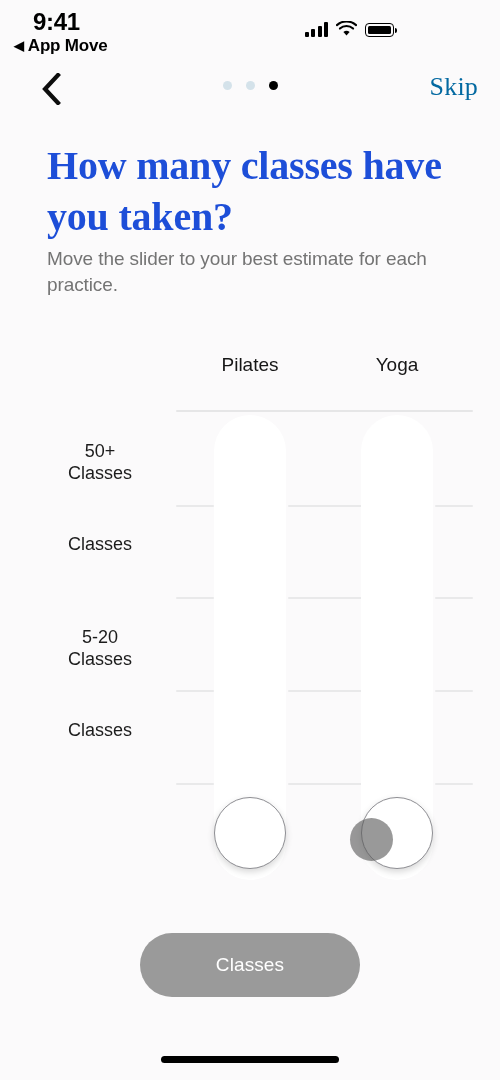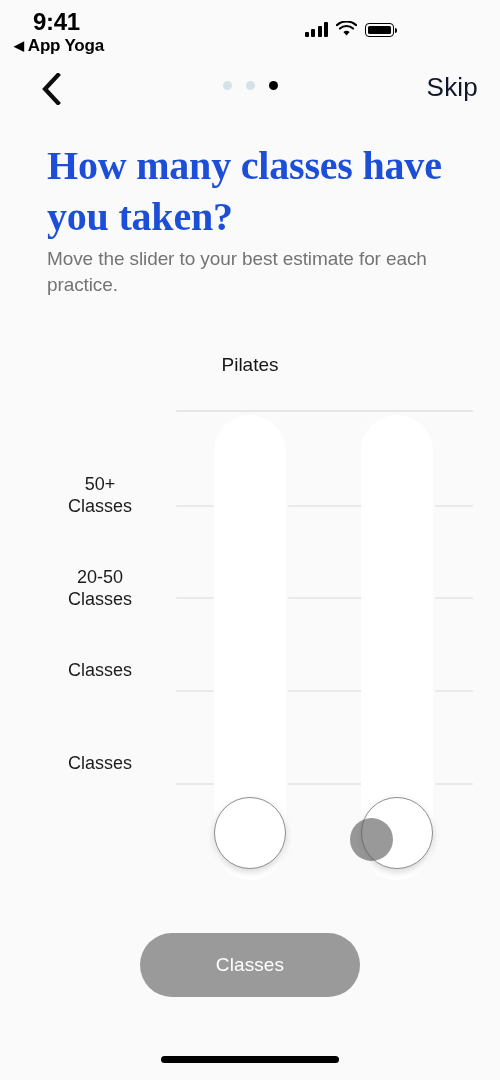--- a/index.html
+++ b/index.html
@@ -119,23 +119,23 @@
   #page-dots .dot {
     width: 9px; height: 9px;
     border-radius: 50%;
     background: #d4e2ea;
   }
   #page-dots .dot.active { background: #000; }
 
   #skip-button {
     position: absolute;
     right: 22px; top: 10px;
-    font-family: Liberation Sans, sans-serif;
+    font-family: Liberation Serif, serif;
     font-size: 26px;
-    color: #0f172a;
+    color: #0369a1;
     letter-spacing: 0.2px;
     cursor: pointer;
     background: none; border: none;
   }
 
   
   #headline {
     position: absolute;
     left: 47px;
     top: 140px;
@@ -190,21 +190,20 @@
 
   
   .axis-label {
     position: absolute;
     left: 20px;
     width: 160px;
     text-align: center;
     font-size: 18px;
     line-height: 1.24;
     color: #1c1c1c;
-    margin-top: 33px;
   }
 
   
   .track {
     position: absolute;
     top: 75px;
     width: 72px;
     height: 465px;
     background: #ffffff;
     border-radius: 36px;
@@ -263,21 +262,21 @@
   }
 </style>
 </head>
 <body>
 
 <div id="status-bar">
   <div id="status-time">9:41</div>
 
   <div id="status-return">
     <span class="tri">◀</span>
-    <span>App Yoga</span>
+    <span>App Move</span>
   </div>
 
   <div id="status-icons">
     <span class="bars">
       <i></i>
         <i></i>
         <i></i>
         <i></i>
     </span>
     <span class="wifi">
@@ -310,20 +309,21 @@
 
   <button id="skip-button">Skip</button>
 </div>
 
 <h1 id="headline">How many classes have you taken?</h1>
 <p id="subtitle">Move the slider to your best estimate for each practice.</p>
 
 <div id="slider-chart">
 
   <div class="col-header" id="header-pilates">Pilates</div>
+  <div class="col-header" id="header-yoga">Yoga</div>
 
   <div class="gridline full" style="top:70px;"></div>
 
   <div class="gridline seg-a" style="top:165px;"></div>
   <div class="gridline seg-b" style="top:165px;"></div>
   <div class="gridline seg-c" style="top:165px;"></div>
 
   <div class="gridline seg-a" style="top:257px;"></div>
   <div class="gridline seg-b" style="top:257px;"></div>
   <div class="gridline seg-c" style="top:257px;"></div>
@@ -334,24 +334,24 @@
 
   <div class="gridline seg-a" style="top:443px;"></div>
   <div class="gridline seg-b" style="top:443px;"></div>
   <div class="gridline seg-c" style="top:443px;"></div>
 
   <div class="axis-label" style="top:100px;">
     <div>50+</div>
     <div>Classes</div>
   </div>
   <div class="axis-label" style="top:193px;">
-    <div>20-50</div>
     <div>Classes</div>
   </div>
   <div class="axis-label" style="top:286px;">
+    <div>5-20</div>
     <div>Classes</div>
   </div>
   <div class="axis-label" style="top:379px;">
     <div>Classes</div>
   </div>
 
   <div class="track" id="track-pilates"></div>
   <div class="track" id="track-yoga"></div>
 
   <div class="thumb" id="thumb-pilates"></div>

